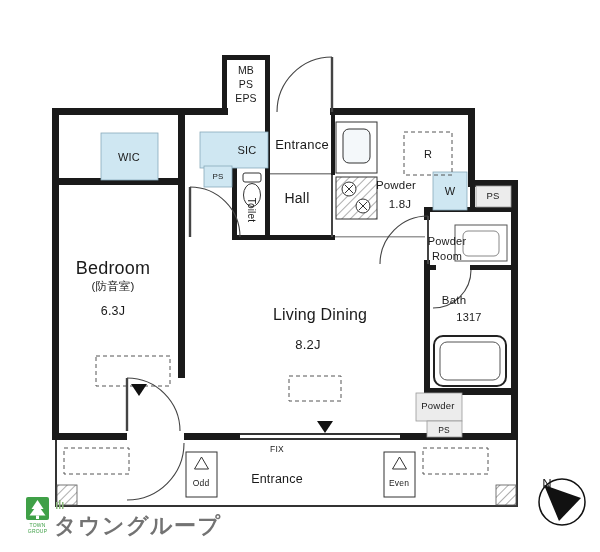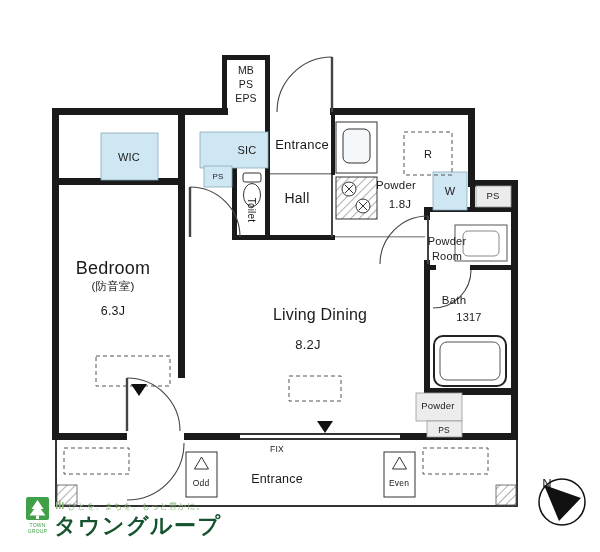--- a/index.html
+++ b/index.html
@@ -3,21 +3,21 @@
 <meta charset="utf-8">
 <style>
   html,body{margin:0;padding:0;background:#fff;}
   .canvas{position:relative;width:600px;height:552px;background:#ffffff;overflow:hidden;
           font-family:"Liberation Sans","DejaVu Sans",sans-serif;color:#1a1a1a;border-radius:10px;}
   .plan-svg{position:absolute;left:0;top:0;}
   .lbl{position:absolute;transform:translate(-50%,-50%);white-space:nowrap;line-height:1;
        letter-spacing:.2px;color:#1a1a1a;}
   .vert{writing-mode:vertical-rl;}
   .brand-row{position:absolute;left:54px;top:511px;font-weight:bold;font-size:22px;
-             letter-spacing:1.5px;color:#14532d;}
+             letter-spacing:1.5px;color:#737373;}
   .tagline{position:absolute;left:68px;top:501px;font-size:8.5px;letter-spacing:.5px;color:#8ab87a;}
   .logo-caption{position:absolute;left:25px;top:522px;width:25px;text-align:center;
                 font-size:5px;letter-spacing:.2px;color:#3fa047;}
 </style>
 </head>
 <body>
 
 <div class="canvas">
 
   <svg class="plan-svg" width="600" height="552" viewBox="0 0 600 552">
@@ -195,17 +195,16 @@
   <div class="lbl" style="left:438px;top:406px;font-size:9.5px">Powder</div>
   <div class="lbl" style="left:444px;top:430px;font-size:8.5px">PS</div>
 
   <div class="lbl" style="left:277px;top:449px;font-size:8.5px">FIX</div>
   <div class="lbl" style="left:277px;top:479px;font-size:12.5px">Entrance</div>
   <div class="lbl" style="left:201px;top:483px;font-size:8.5px">Odd</div>
   <div class="lbl" style="left:399px;top:483px;font-size:8.5px">Even</div>
 
   <div class="lbl" style="left:547px;top:483px;font-size:13px">N</div>
 
-  <div class="tagline">ひとを、まちを、もっと豊かに。</div>
   <div class="brand-row">タウングループ</div>
   <div class="logo-caption">TOWN GROUP</div>
 
 </div>
 
 </body></html>

